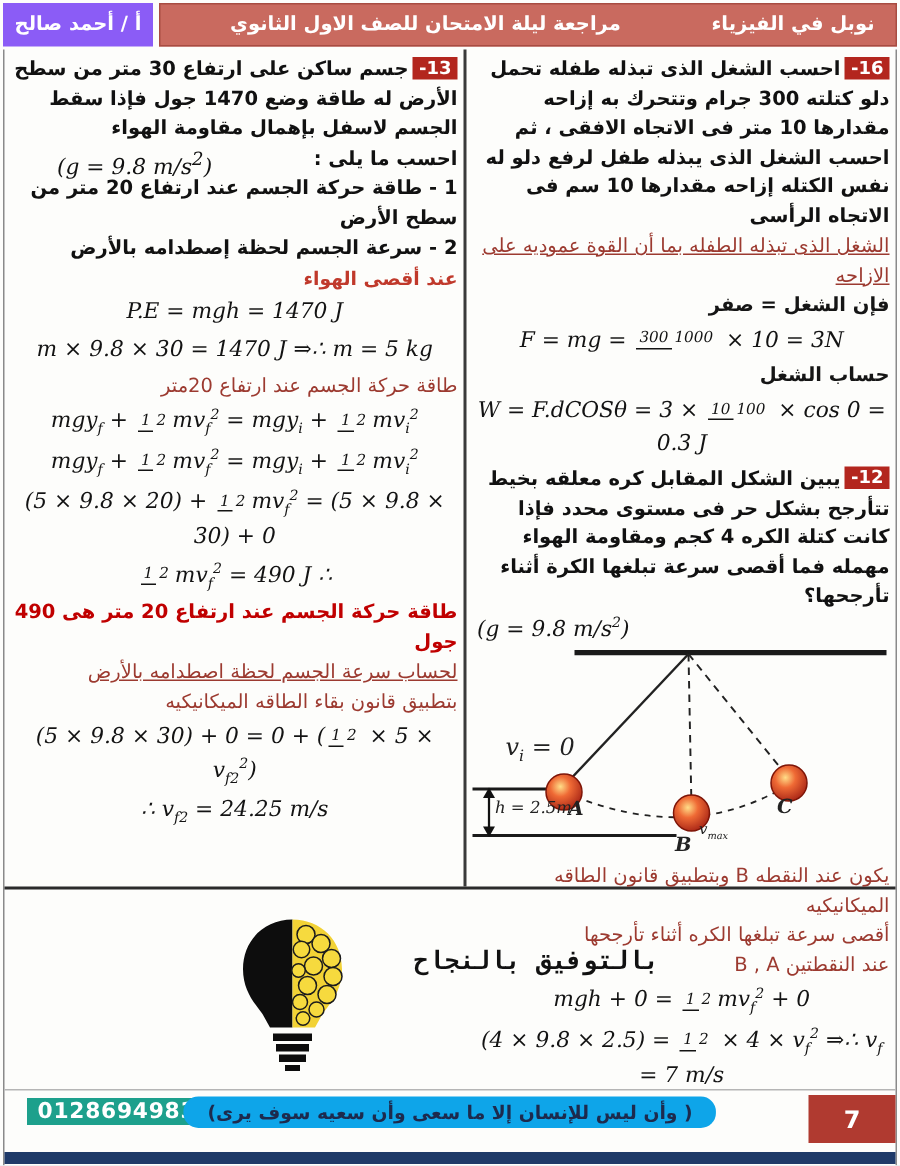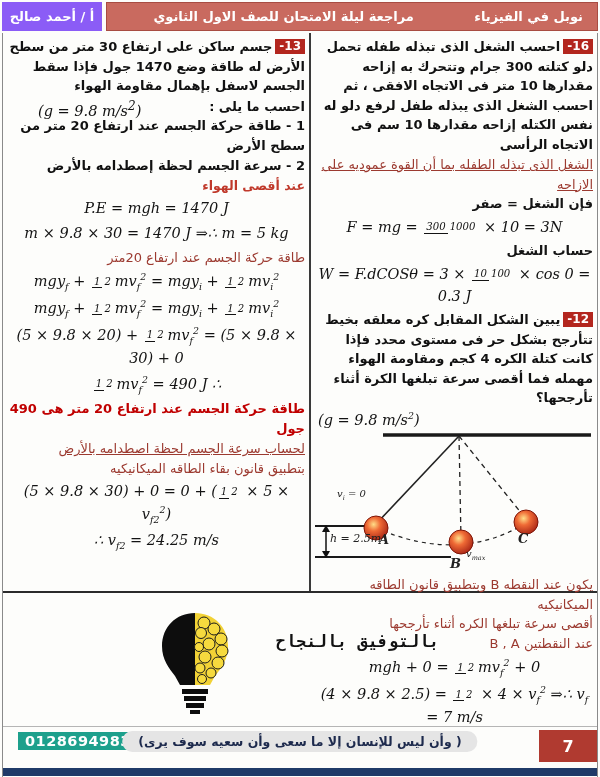--- a/index.html
+++ b/index.html
@@ -32,36 +32,36 @@
   .eq sup,.eq sub,.dlabel sup,.dlabel sub{font-size:.65em;}
   .eq-left{text-align:left;margin:0 0 0 2px;}
   .frac{display:inline-flex;flex-direction:row;vertical-align:middle;text-align:center;font-size:.7em;line-height:1.15;margin:0 2px;}
   .fnum{border-bottom:1px solid #131313;padding:0 2px;}
   .fden{padding:0 2px;}
   .askrow{position:relative;text-align:right;font-weight:600;margin:0;}
   .askrow .eq-inline{position:absolute;left:30px;top:0;direction:ltr;font-family:"DejaVu Serif",serif;font-style:italic;font-size:14.5px;font-weight:normal;}
   
   .diagram{position:relative;width:280px;height:142px;margin:0 0 2px 0;direction:ltr;}
   .dlabel{position:absolute;direction:ltr;font-family:"DejaVu Serif",serif;font-style:italic;color:#222;white-space:nowrap;}
-  .lbl-vi{left:24px;top:55px;font-size:10px;}
+  .lbl-vi{left:24px;top:55px;font-size:16px;}
   .lbl-h{left:17px;top:100px;font-size:11px;}
   .lbl-a{left:66px;top:99px;font-size:13px;font-weight:bold;}
   .lbl-b{left:137px;top:123px;font-size:13px;font-weight:bold;}
   .lbl-c{left:205px;top:98px;font-size:13px;font-weight:bold;}
   .lbl-vmax{left:153px;top:115px;font-size:10px;}
   
   .footer{position:relative;height:133px;font-family:Liberation Mono, monospace;}
   .logo{position:absolute;left:146px;top:18px;width:92px;height:104px;}
   .wishes{position:absolute;left:245px;right:130px;top:38px;text-align:center;direction:rtl;}
   .wish1{font-size:17px;font-weight:bold;color:#111;margin:0 0 8px 0;}
   .wish2{font-size:16px;font-weight:bold;color:#111;margin:0;}
   
   .bottombar{position:relative;height:40px;border-top:1px solid #b5b5b5;}
   .phone-box{position:absolute;left:15px;top:5px;background:#1da08c;color:#fff;font-weight:bold;font-size:14.5px;padding:1px 7px;letter-spacing:.5px;direction:ltr;}
-  .quote-pill{position:absolute;left:50%;transform:translateX(-50%);top:4px;background:#e5e5e5;border-radius:10px;padding:3px 16px;color:#1d2a4d;font-weight:bold;font-size:12.5px;white-space:nowrap;direction:rtl;}
+  .quote-pill{position:absolute;left:50%;transform:translateX(-50%);top:4px;background:#0ea5e9;border-radius:10px;padding:3px 16px;color:#1d2a4d;font-weight:bold;font-size:12.5px;white-space:nowrap;direction:rtl;}
   .page-box{position:absolute;right:0;top:3px;width:58px;height:32px;background:#b03a30;color:#fff;font-weight:bold;font-size:16px;display:flex;align-items:center;justify-content:center;}
   .navy-strip{height:8px;background:#1f3a68;margin-top:1px;}
 </style>
 </head>
 <body>
 
 <div class="sheet">
 
   <div class="header">
     <div class="header-red">

